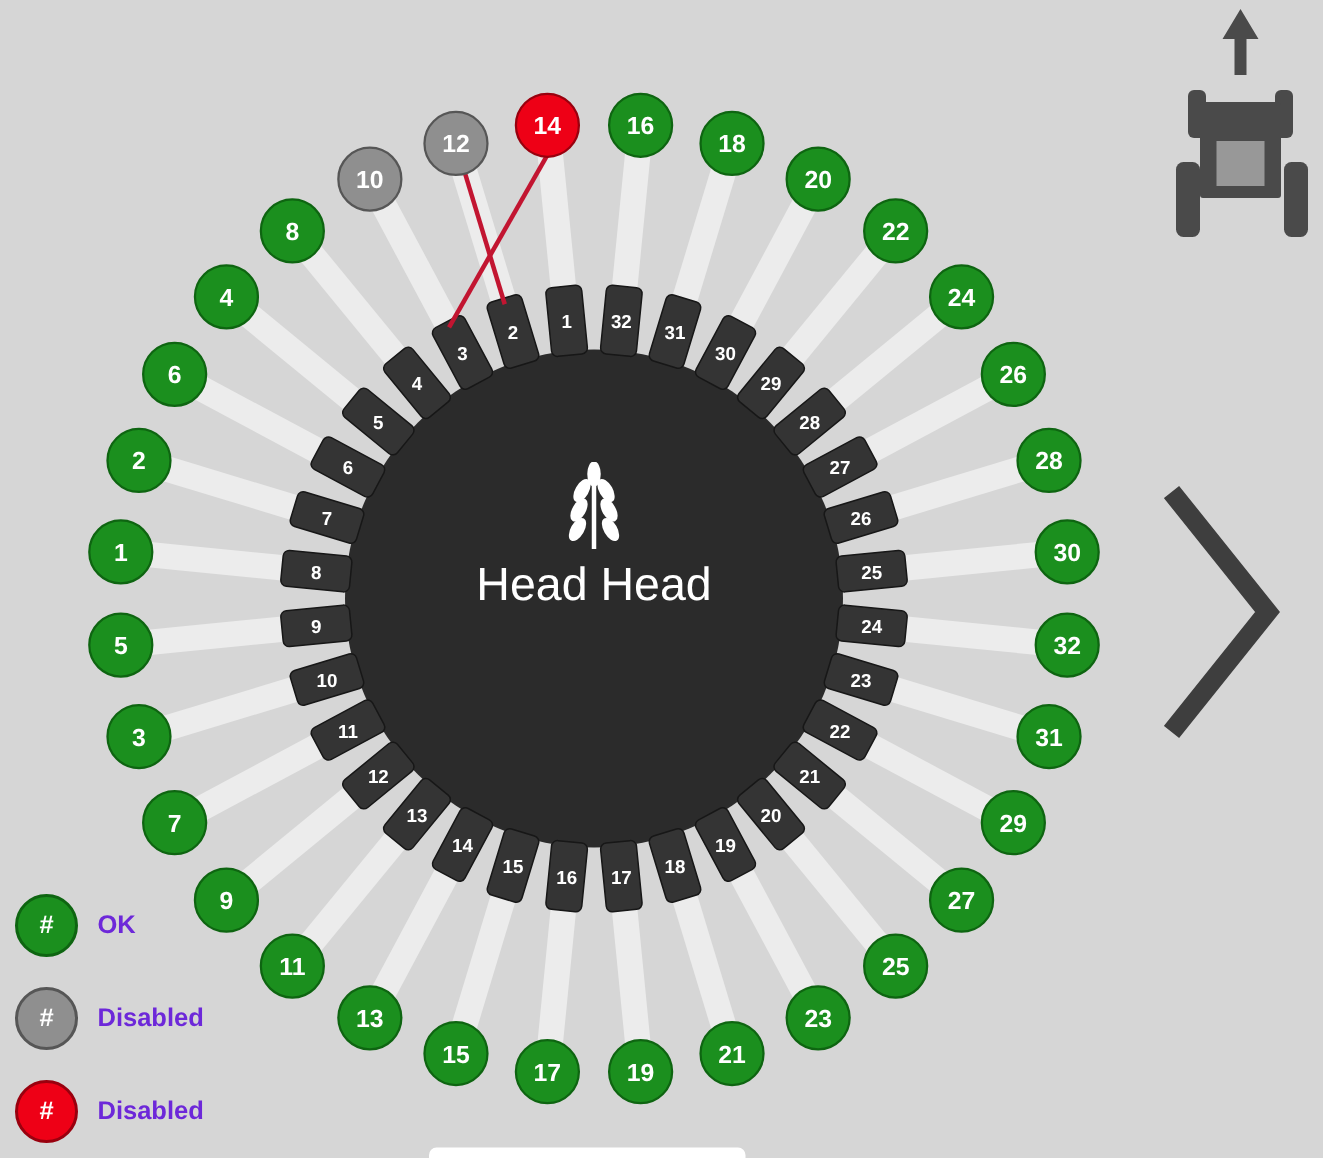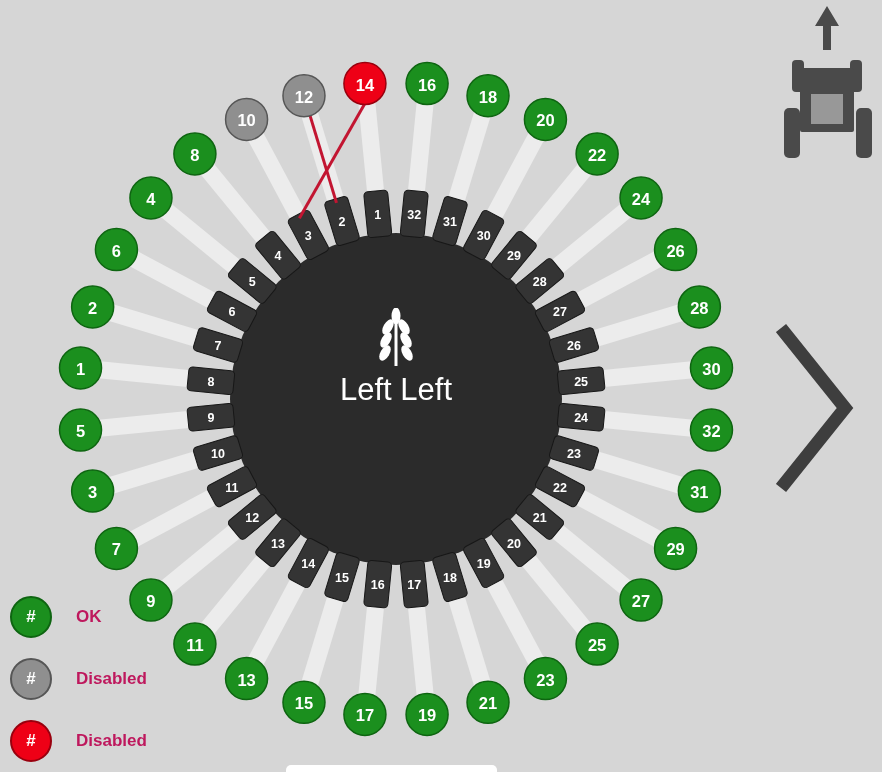--- a/index.html
+++ b/index.html
@@ -19,21 +19,21 @@
 
   .hub-center { position: absolute; left: 246px; top: 308px; width: 300px; text-align: center; color: #ffffff; pointer-events: none; }
   .hub-title { font-size: 31px; font-weight: 400; margin-top: 4px; }
   .wheat { display: block; margin: 0 auto; }
 
   .legend { position: absolute; left: 10px; top: 596px; }
   .legend-row { display: flex; align-items: center; height: 42px; margin-bottom: 20px; }
   .legend-circle { width: 42px; height: 42px; border-radius: 50%; border: 2px solid #555;
                    display: flex; align-items: center; justify-content: center;
                    color: #fff; font-weight: 700; font-size: 17px; flex: 0 0 42px; }
-  .legend-label { margin-left: 24px; font-size: 17px; font-weight: 700; color: #be185d; }
+  .legend-label { margin-left: 13px; font-size: 17px; font-weight: 700; color: #6d28d9; }
 
   .next-btn { position: absolute; left: 776px; top: 322px; cursor: pointer; }
   .vehicle { position: absolute; left: 782px; top: 4px; }
   .bottom-bar { position: absolute; left: 286px; top: 765px; width: 211px; height: 7px;
                 background: #ffffff; border-radius: 5px 5px 0 0; }
 </style>
 </head>
 <body>
 
 <div class="screen">
@@ -338,21 +338,21 @@
       <g fill="#ffffff">
         <ellipse cx="20" cy="8" rx="4.5" ry="8.5"></ellipse>
         <ellipse cx="12" cy="19" rx="4.5" ry="8.5" transform="rotate(30 12 19)"></ellipse>
         <ellipse cx="28" cy="19" rx="4.5" ry="8.5" transform="rotate(-30 28 19)"></ellipse>
         <ellipse cx="10" cy="32" rx="4.5" ry="8.5" transform="rotate(30 10 32)"></ellipse>
         <ellipse cx="30" cy="32" rx="4.5" ry="8.5" transform="rotate(-30 30 32)"></ellipse>
         <ellipse cx="9" cy="45" rx="4.5" ry="8.5" transform="rotate(30 9 45)"></ellipse>
         <ellipse cx="31" cy="45" rx="4.5" ry="8.5" transform="rotate(-30 31 45)"></ellipse>
       </g>
     </svg>
-    <div class="hub-title">Left Left</div>
+    <div class="hub-title">Head Head</div>
   </div>
 
   <div class="legend">
     <div class="legend-row">
       <span class="legend-circle" style="background: rgb(27, 143, 30); border-color: rgb(14, 101, 17);">
         <span>#</span>
       </span>
       <span class="legend-label">OK</span>
     </div>
     <div class="legend-row">

